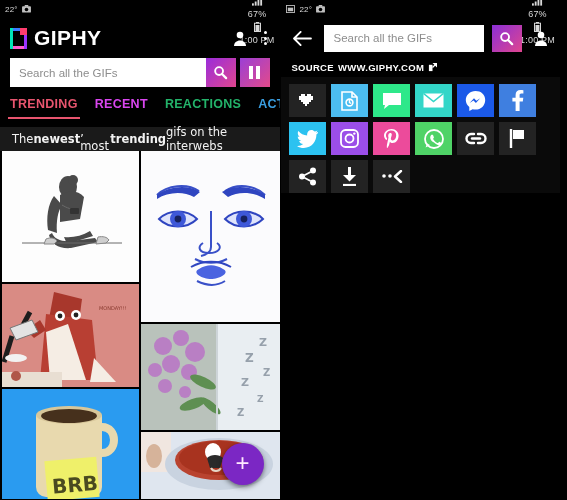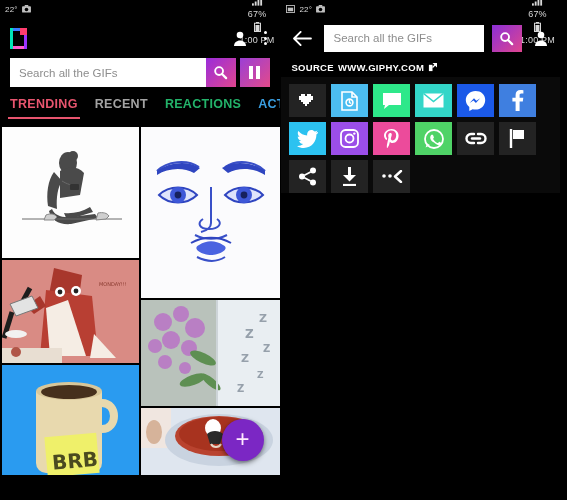--- a/index.html
+++ b/index.html
@@ -182,20 +182,21 @@
     <div class="appbar">
       <div class="logo-wrap">
         <span class="logo-mark">
           <i class="l1"></i>
             <i class="l2"></i>
             <i class="l3"></i>
             <i class="l4"></i>
             <i class="l5"></i>
             <i class="corner"></i>
         </span>
+        <span class="logo-text">GIPHY</span>
       </div>
       <div class="appbar-actions">
         <span class="icon-btn">
           <svg width="16" height="17" viewBox="0 0 16 17">
               <circle cx="8" cy="5" r="3.3" fill="#fff"></circle>
               <path d="M2 16c0-3.4 2.7-5.6 6-5.6s6 2.2 6 5.6" fill="#fff"></path>
             </svg>
         </span>
         <span class="kebab">
             <i></i>
@@ -214,25 +215,32 @@
           </svg>
       </div>
       <div class="pause-btn">
         <i></i>
           <i></i>
       </div>
     </div>
 
     <div class="tabs">
       <div class="tab active" style="color:#e8556f"><span>TRENDING</span></div>
-      <div class="tab" style="color:#a3a3a3"><span>RECENT</span></div>
+      <div class="tab" style="color:#d946ef"><span>RECENT</span></div>
       <div class="tab" style="color:#23b36a"><span>REACTIONS</span></div>
       <div class="tab" style="color:#3a9ee0"><span>ACTIO</span></div>
     </div>
 
+    <div class="banner">
+      <span>The </span>
+        <b>newest</b>
+        <span>, most </span>
+        <b>trending</b>
+        <span> gifs on the interwebs</span>
+    </div>
 
     <div class="grid">
 
       <div class="col col-a">
         <div class="cell" style="height:132px">
           <svg width="137" height="132" viewBox="0 0 137 132">
             <rect width="137" height="132" fill="#fdfdfd"></rect>
             <g fill="#4a4a4a">
               <ellipse cx="66" cy="36" rx="9" ry="11"></ellipse>
               <circle cx="71" cy="29" r="5"></circle>

